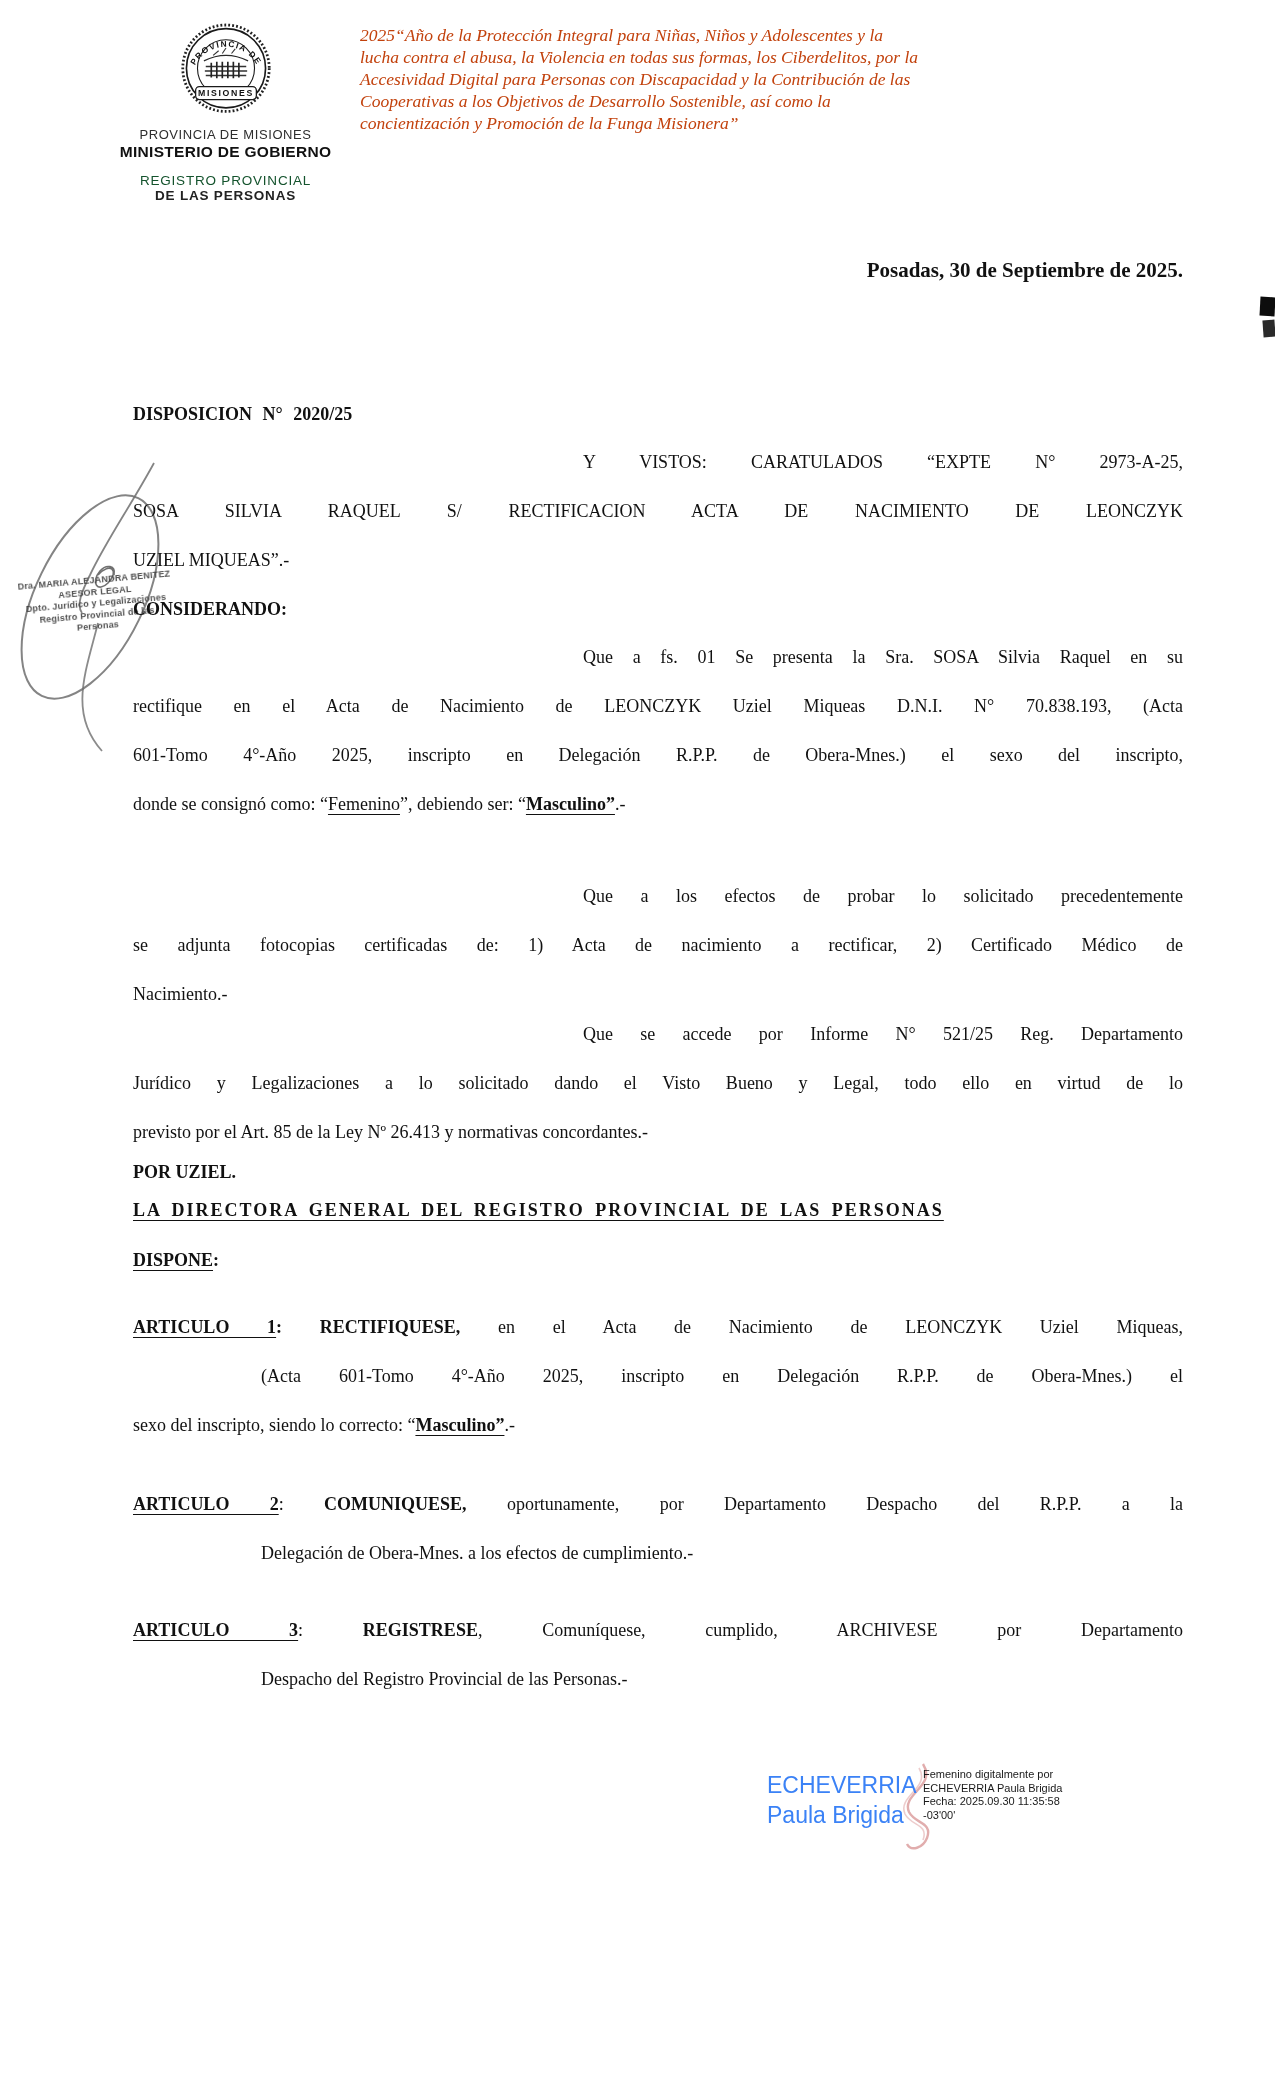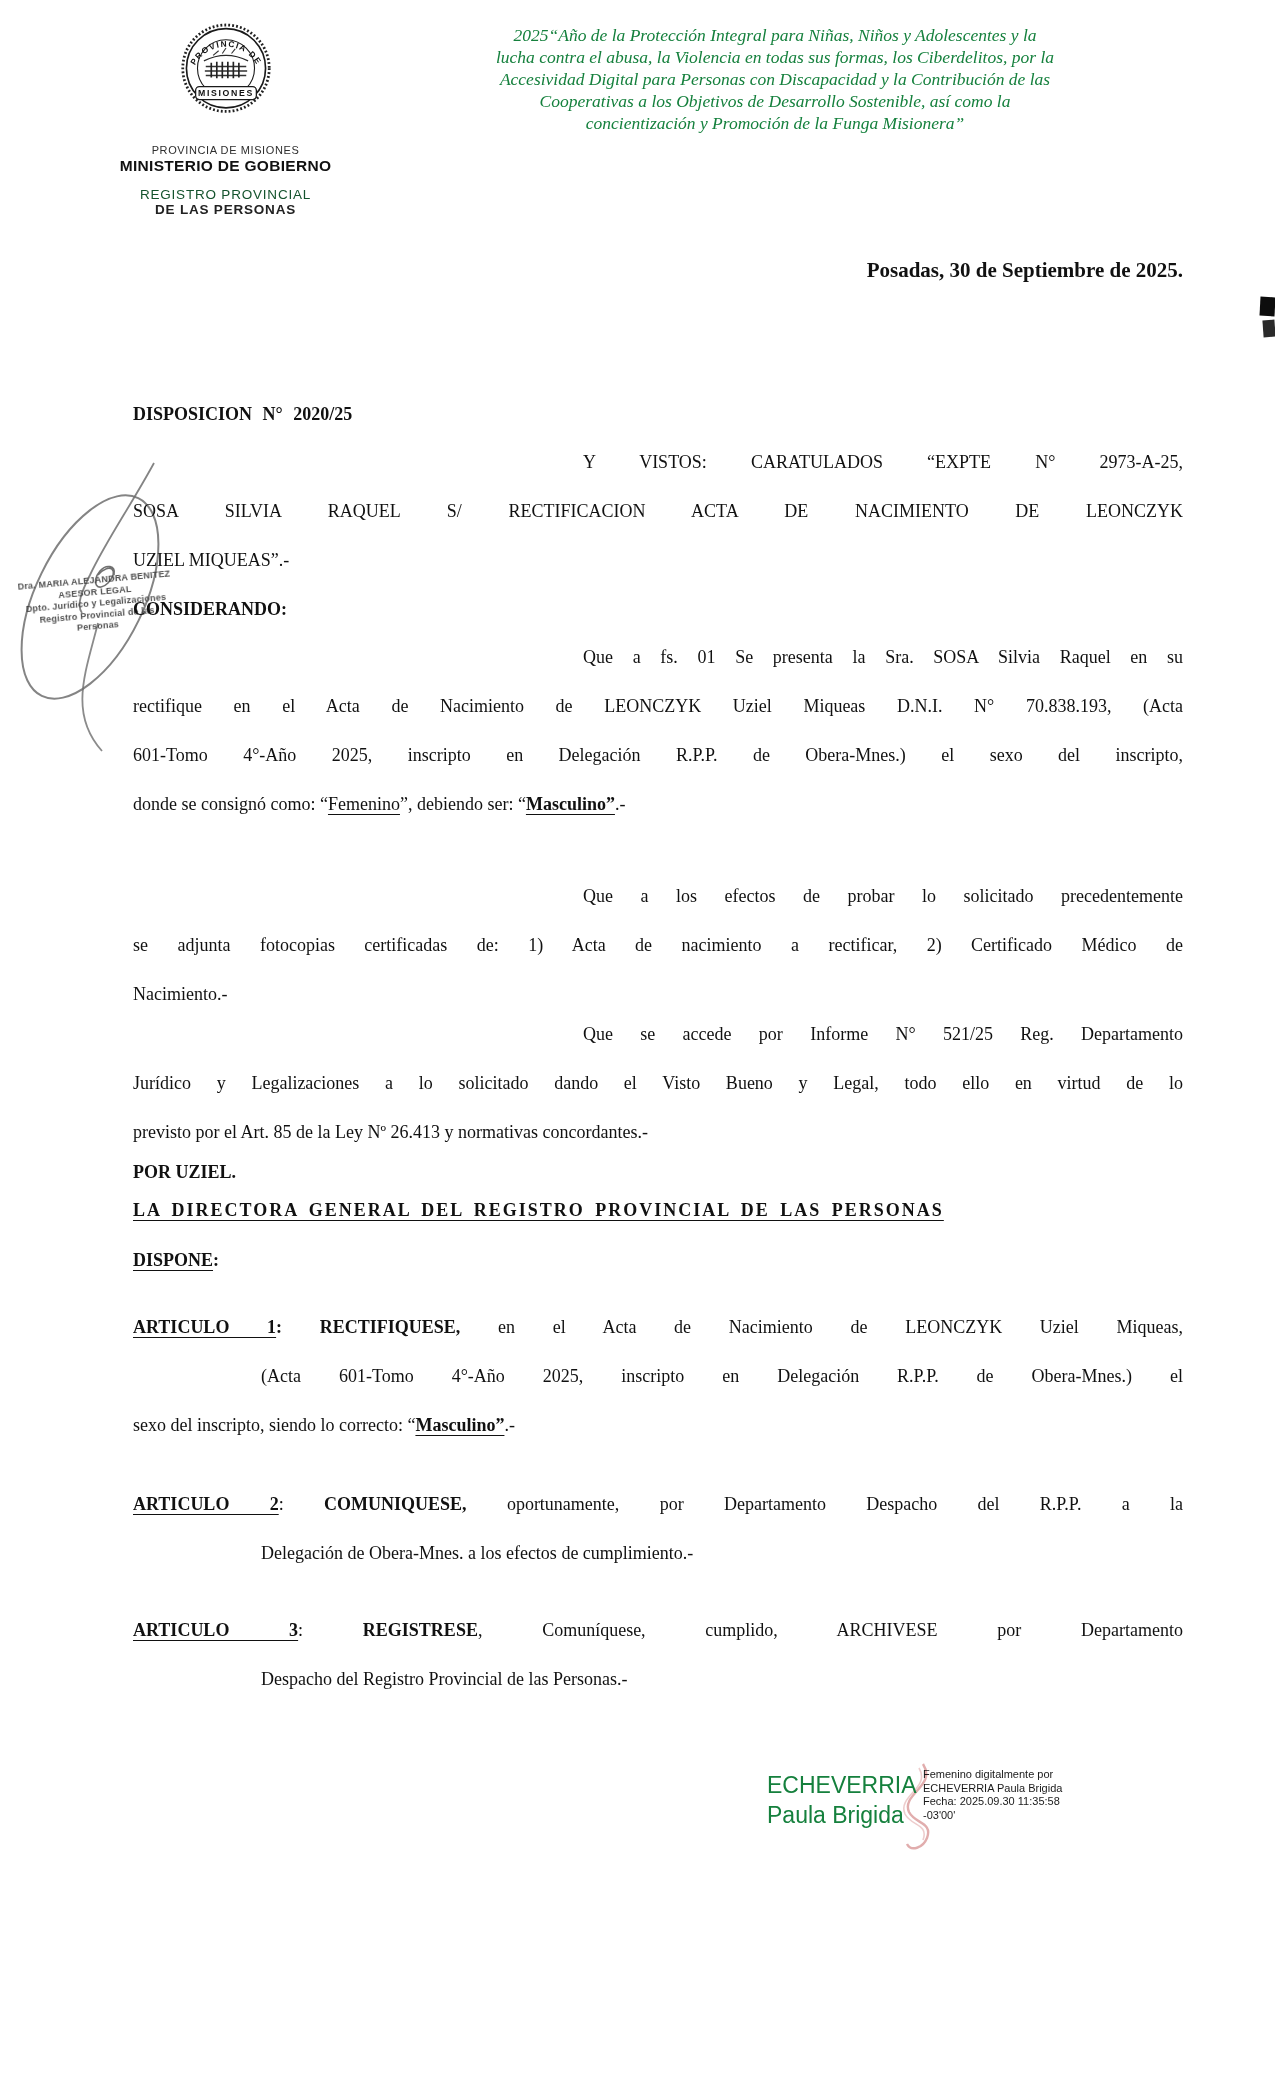--- a/index.html
+++ b/index.html
@@ -7,28 +7,28 @@
     position:relative;width:1275px;height:2100px;background:#ffffff;
     margin:0 auto;overflow:hidden;color:#111;
     font-family:"Liberation Serif", serif;
   }
   .abs{position:absolute;}
 
   
   .letterhead{left:98px;top:20px;width:255px;text-align:center;
     font-family:"Liberation Sans", sans-serif;color:#1c1c1c;}
   .seal{display:block;margin:0 auto;}
-  .lh-province{font-size:11px;letter-spacing:.6px;margin-top:22px;color:#2e2e2e;}
+  .lh-province{font-size:13px;letter-spacing:.6px;margin-top:5px;color:#2e2e2e;}
   .lh-ministry{font-size:15.5px;font-weight:bold;letter-spacing:.3px;margin-top:1px;color:#111;}
   .lh-reg1{font-size:13.5px;letter-spacing:.8px;margin-top:12px;color:#14532d;}
   .lh-reg2{font-size:13.5px;font-weight:bold;letter-spacing:.8px;color:#222;}
 
   
-  .legend{left:360px;top:24px;width:830px;text-align:center;
-    font-style:italic;font-size:17.5px;line-height:22px;color:#15803d;}
+  .legend{left:360px;top:24px;width:830px;
+    font-style:italic;font-size:17.5px;line-height:22px;color:#c2410c;}
 
   
   .dateline{left:133px;top:258px;width:1050px;text-align:right;
     font-weight:bold;font-size:21px;}
 
   
   .blk{left:133px;width:1050px;}
   .line{font-size:18px;height:49px;line-height:49px;}
   .jl{text-align:justify;text-align-last:justify;}
   .center{}
@@ -42,21 +42,21 @@
 
   
   .stamp-wrap{left:2px;top:445px;width:190px;height:320px;}
   .stamp-text{position:absolute;left:16px;top:130px;width:156px;text-align:center;
     transform:rotate(-5deg);font-family:"Liberation Sans", sans-serif;
     font-size:9px;font-weight:bold;line-height:11.5px;color:#3d3d3d;
     letter-spacing:.2px;filter:blur(.35px);opacity:.9;}
 
   
   .sig-name{left:767px;top:1770px;width:190px;
-    font-family:"Liberation Sans", sans-serif;font-size:23px;line-height:30px;color:#15803d;}
+    font-family:"Liberation Sans", sans-serif;font-size:23px;line-height:30px;color:#3b82f6;}
   .sig-cert{left:923px;top:1768px;width:190px;
     font-family:"Liberation Sans", sans-serif;font-size:11px;line-height:13.5px;color:#1a1a1a;}
   .sig-flourish{left:893px;top:1760px;}
 
   
   .mark1{left:1260px;top:297px;width:15px;height:19px;background:#0d0d0d;transform:rotate(3deg);}
   .mark2{left:1263px;top:320px;width:12px;height:17px;background:#2a2a2a;transform:rotate(-4deg);}
 </style>
 </head>
 <body>

